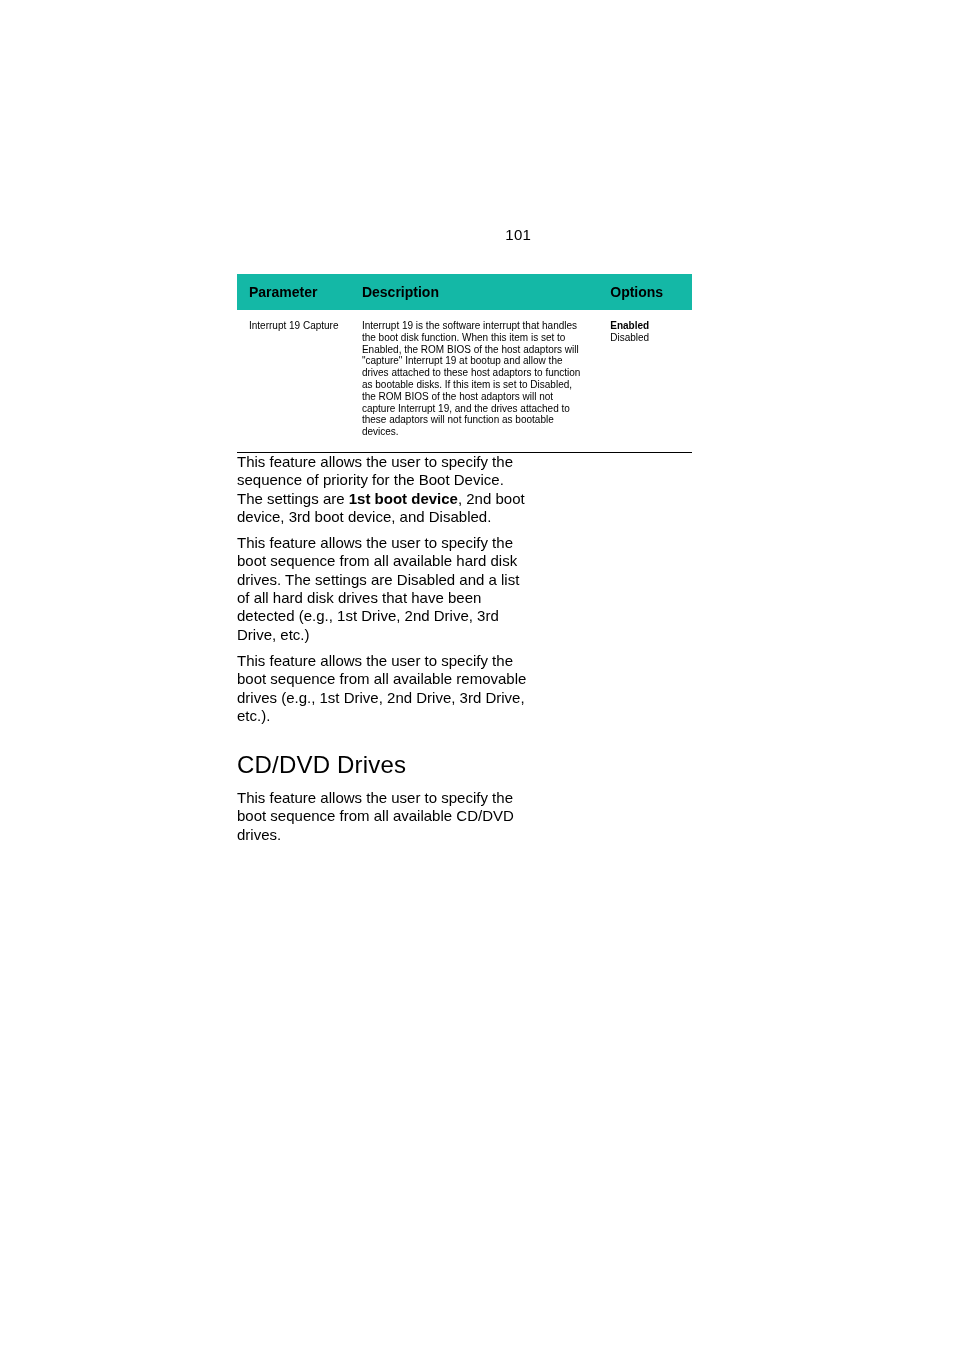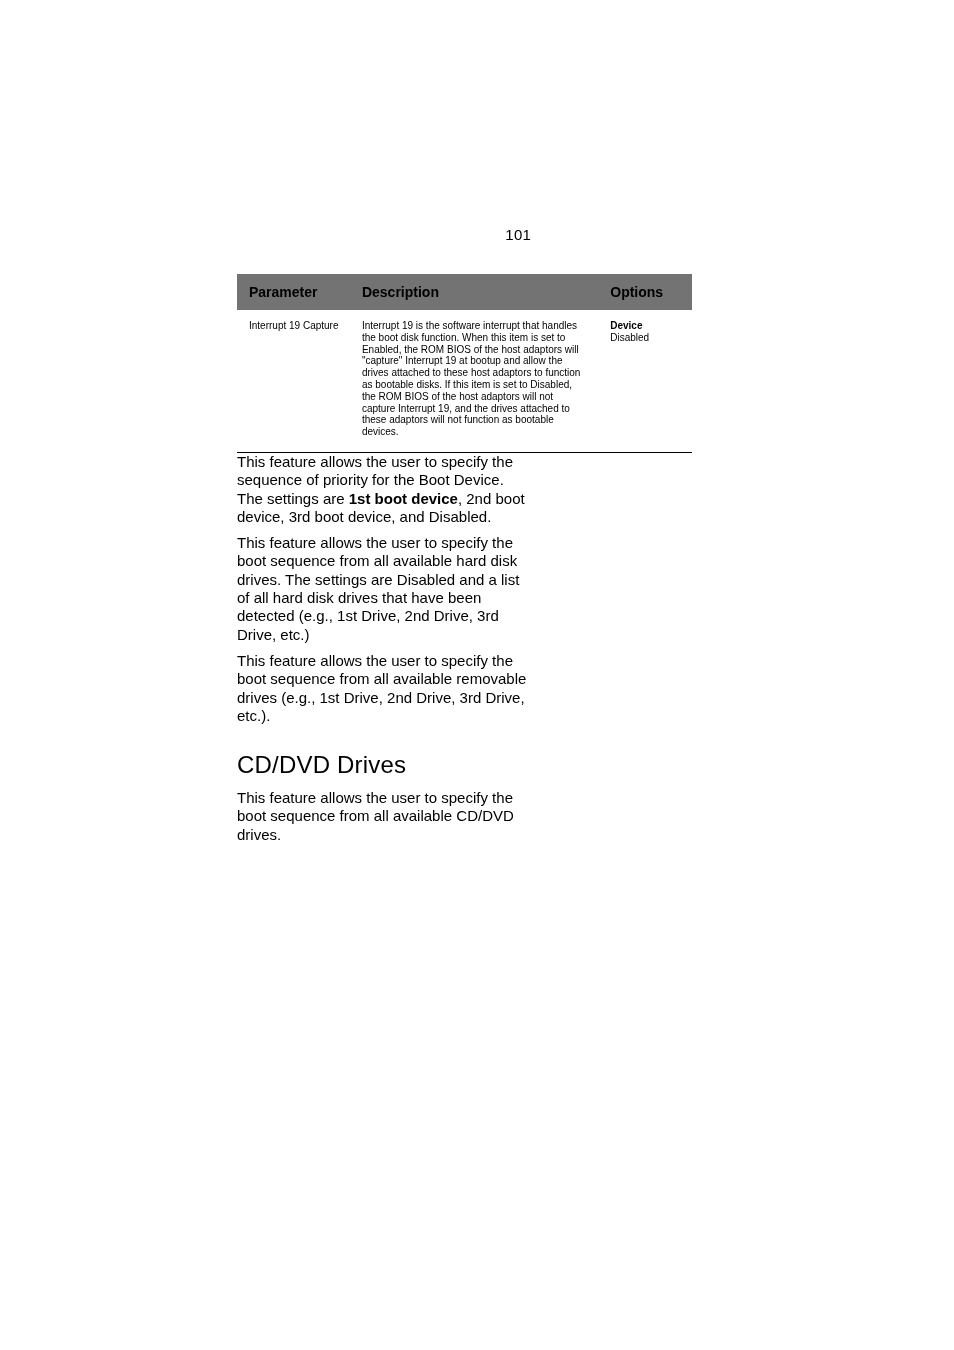--- a/index.html
+++ b/index.html
@@ -30,21 +30,21 @@
     margin-top: 48px; 
   }
 
   
   table.params {
     width: 455px;
     border-collapse: collapse;
     font-size: 14px;
   }
   table.params thead th {
-    background: #737373;
+    background: #14b8a6;
     color: #000;
     font-weight: 700;
     text-align: left;
     padding: 10px 10px 10px 12px;
     font-size: 14px;
   }
   table.params thead th:first-child { width: 96px; }
   table.params thead th:nth-child(2) { width: 260px; }
   table.params thead th:nth-child(3) { width: 76px; }
   table.params tbody td {
@@ -85,21 +85,21 @@
           <th>Parameter</th>
           <th>Description</th>
           <th>Options</th>
         </tr>
       </thead>
       <tbody>
         <tr>
           <td>Interrupt 19 Capture</td>
           <td>Interrupt 19 is the software interrupt that handles the boot disk function. When this item is set to Enabled, the ROM BIOS of the host adaptors will "capture" Interrupt 19 at bootup and allow the drives attached to these host adaptors to function as bootable disks. If this item is set to Disabled, the ROM BIOS of the host adaptors will not capture Interrupt 19, and the drives attached to these adaptors will not function as bootable devices.</td>
           <td class="opts">
-            <strong>Device</strong>
+            <strong>Enabled</strong>
             <span>Disabled</span>
           </td>
         </tr>
       </tbody>
     </table>
 
     <p class="body">
       <span>This feature allows the user to specify the sequence of priority for the Boot Device. The settings are </span><strong>1st boot device</strong><span>, 2nd boot device, 3rd boot device, and Disabled.</span>
     </p>
 

